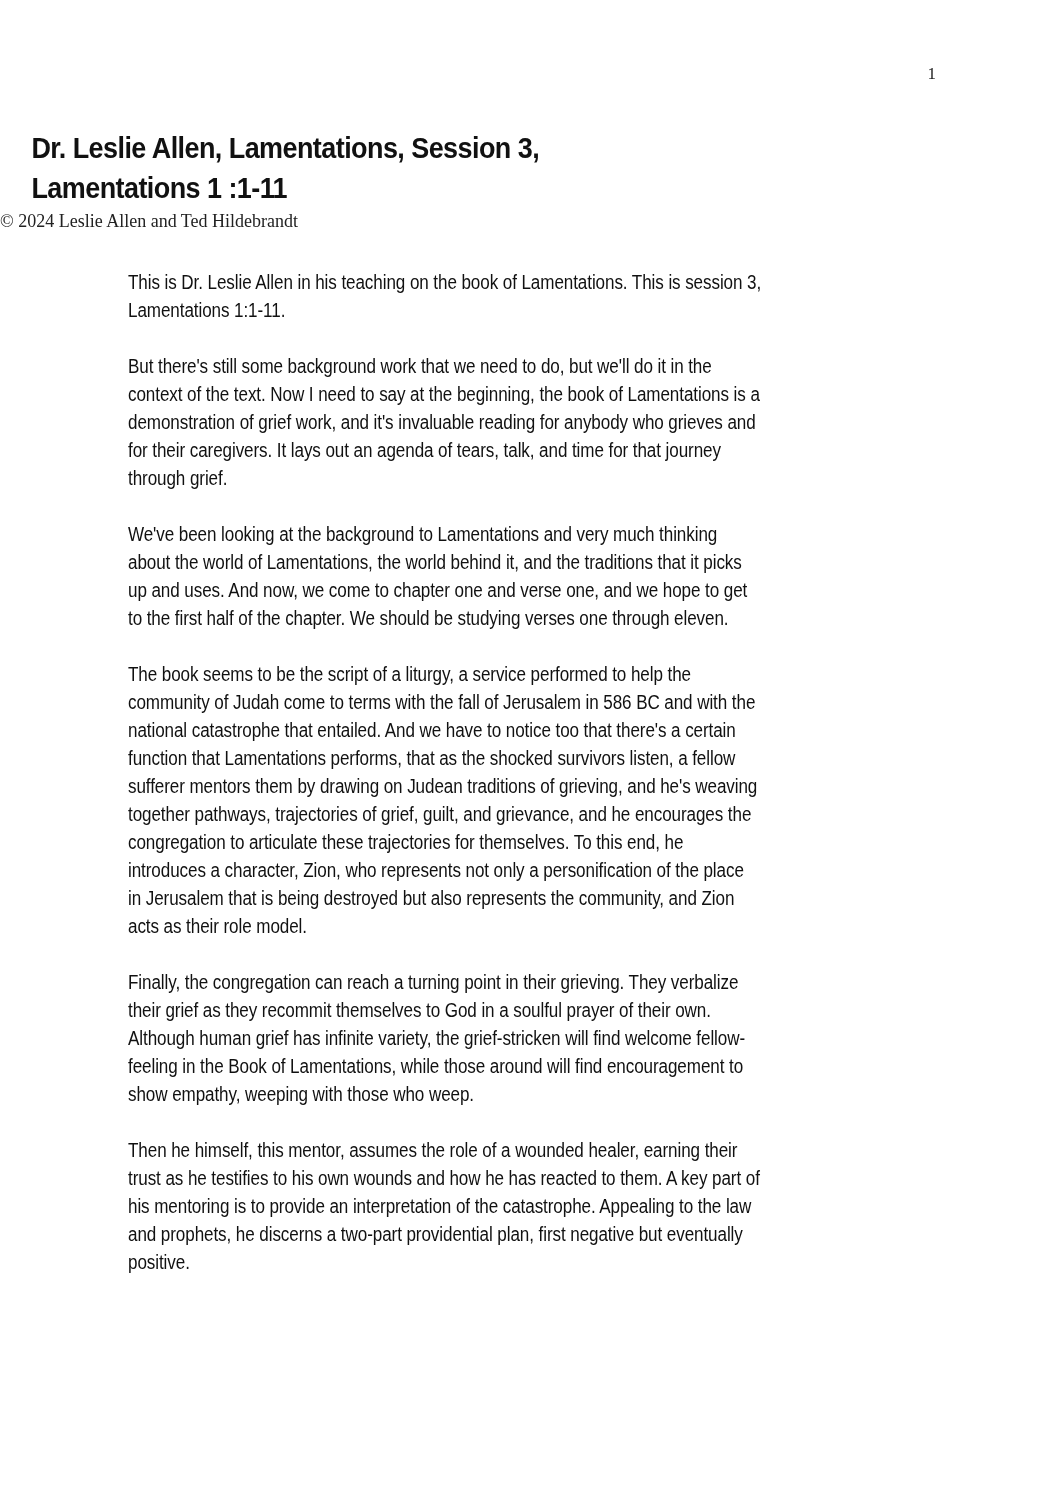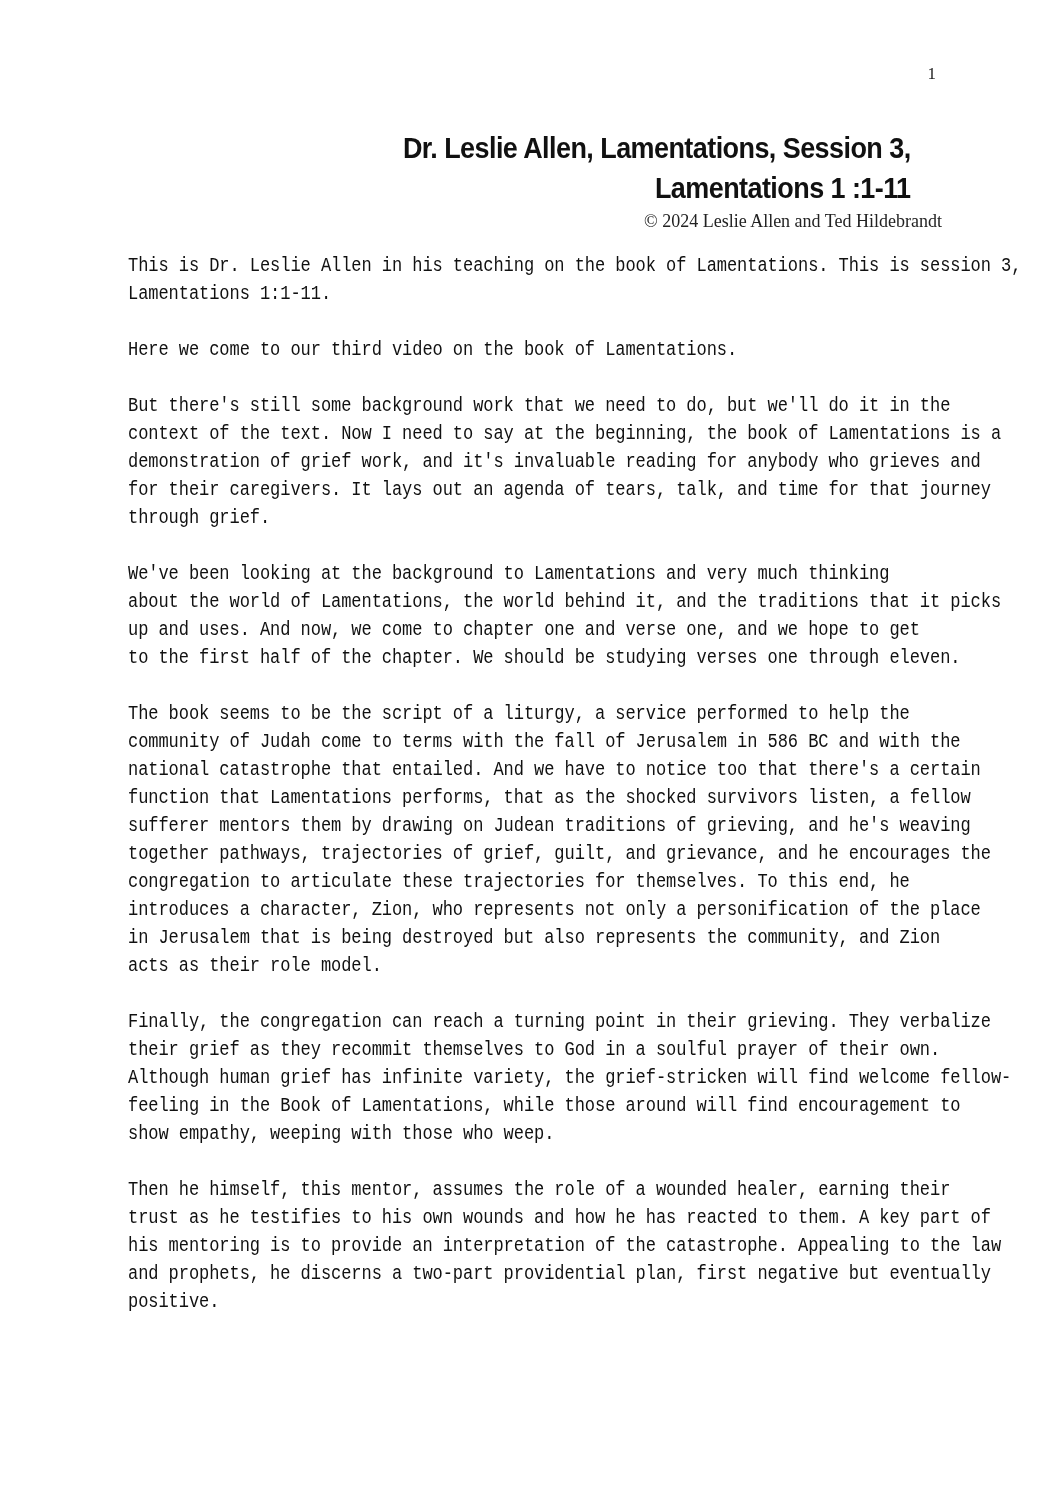--- a/index.html
+++ b/index.html
@@ -2,33 +2,33 @@
 <html><head>
   <meta charset="utf-8">
   <style>
     html, body { margin: 0; padding: 0; background: #ffffff; }
     body { width: 1058px; height: 1497px; position: relative; overflow: hidden; color: #111111; }
     .page { position: absolute; left: 0; top: 0; width: 1058px; height: 1497px; background: #ffffff; }
     .page-number {
       position: absolute; left: 916px; top: 64px; width: 20px; text-align: right;
       font-family: "Liberation Serif", serif; font-size: 17px; color: #222;
     }
-    .title-block { position: absolute; left: 0; top: 128px; width: 898px; text-align: right; padding-left: 44px; }
+    .title-block { position: absolute; left: 0; top: 128px; width: 898px; text-align: left; }
     .title-line {
       font-family: "Liberation Sans", sans-serif; font-weight: bold; font-size: 29px;
       line-height: 40px; letter-spacing: -0.6px; transform: scaleX(0.93); transform-origin: center;
       color: #111;
     }
     .copyright {
       font-family: "Liberation Serif", serif; font-size: 18px; line-height: 26px; color: #222;
       margin-top: 0px;
     }
     .body-text {
-      position: absolute; left: 128px; top: 252px; width: 820px;
-      font-family: Liberation Mono, monospace; font-size: 19.5px; color: #111;
+      position: absolute; left: 128px; top: 268px; width: 820px;
+      font-family: Liberation Sans, sans-serif; font-size: 19.5px; color: #111;
     }
     .para { margin: 0 0 28px 0; }
     .line {
       display: block; white-space: nowrap; height: 28px; line-height: 28px;
       transform: scaleX(0.875); transform-origin: left center; letter-spacing: -0.1px;
     }
   </style>
 </head>
 <body>
 
@@ -41,23 +41,20 @@
     <div class="copyright">© 2024 Leslie Allen and Ted Hildebrandt</div>
   </div>
 
   <div class="body-text">
 
     <p class="para">
       <span class="line">This is Dr. Leslie Allen in his teaching on the book of Lamentations. This is session 3,</span>
       <span class="line">Lamentations 1:1-11.</span>
     </p>
 
-    <p class="para">
-      <span class="line">Here we come to our third video on the book of Lamentations.</span>
-    </p>
 
     <p class="para">
       <span class="line">But there's still some background work that we need to do, but we'll do it in the</span>
       <span class="line">context of the text. Now I need to say at the beginning, the book of Lamentations is a</span>
       <span class="line">demonstration of grief work, and it's invaluable reading for anybody who grieves and</span>
       <span class="line">for their caregivers. It lays out an agenda of tears, talk, and time for that journey</span>
       <span class="line">through grief.</span>
     </p>
 
     <p class="para">

